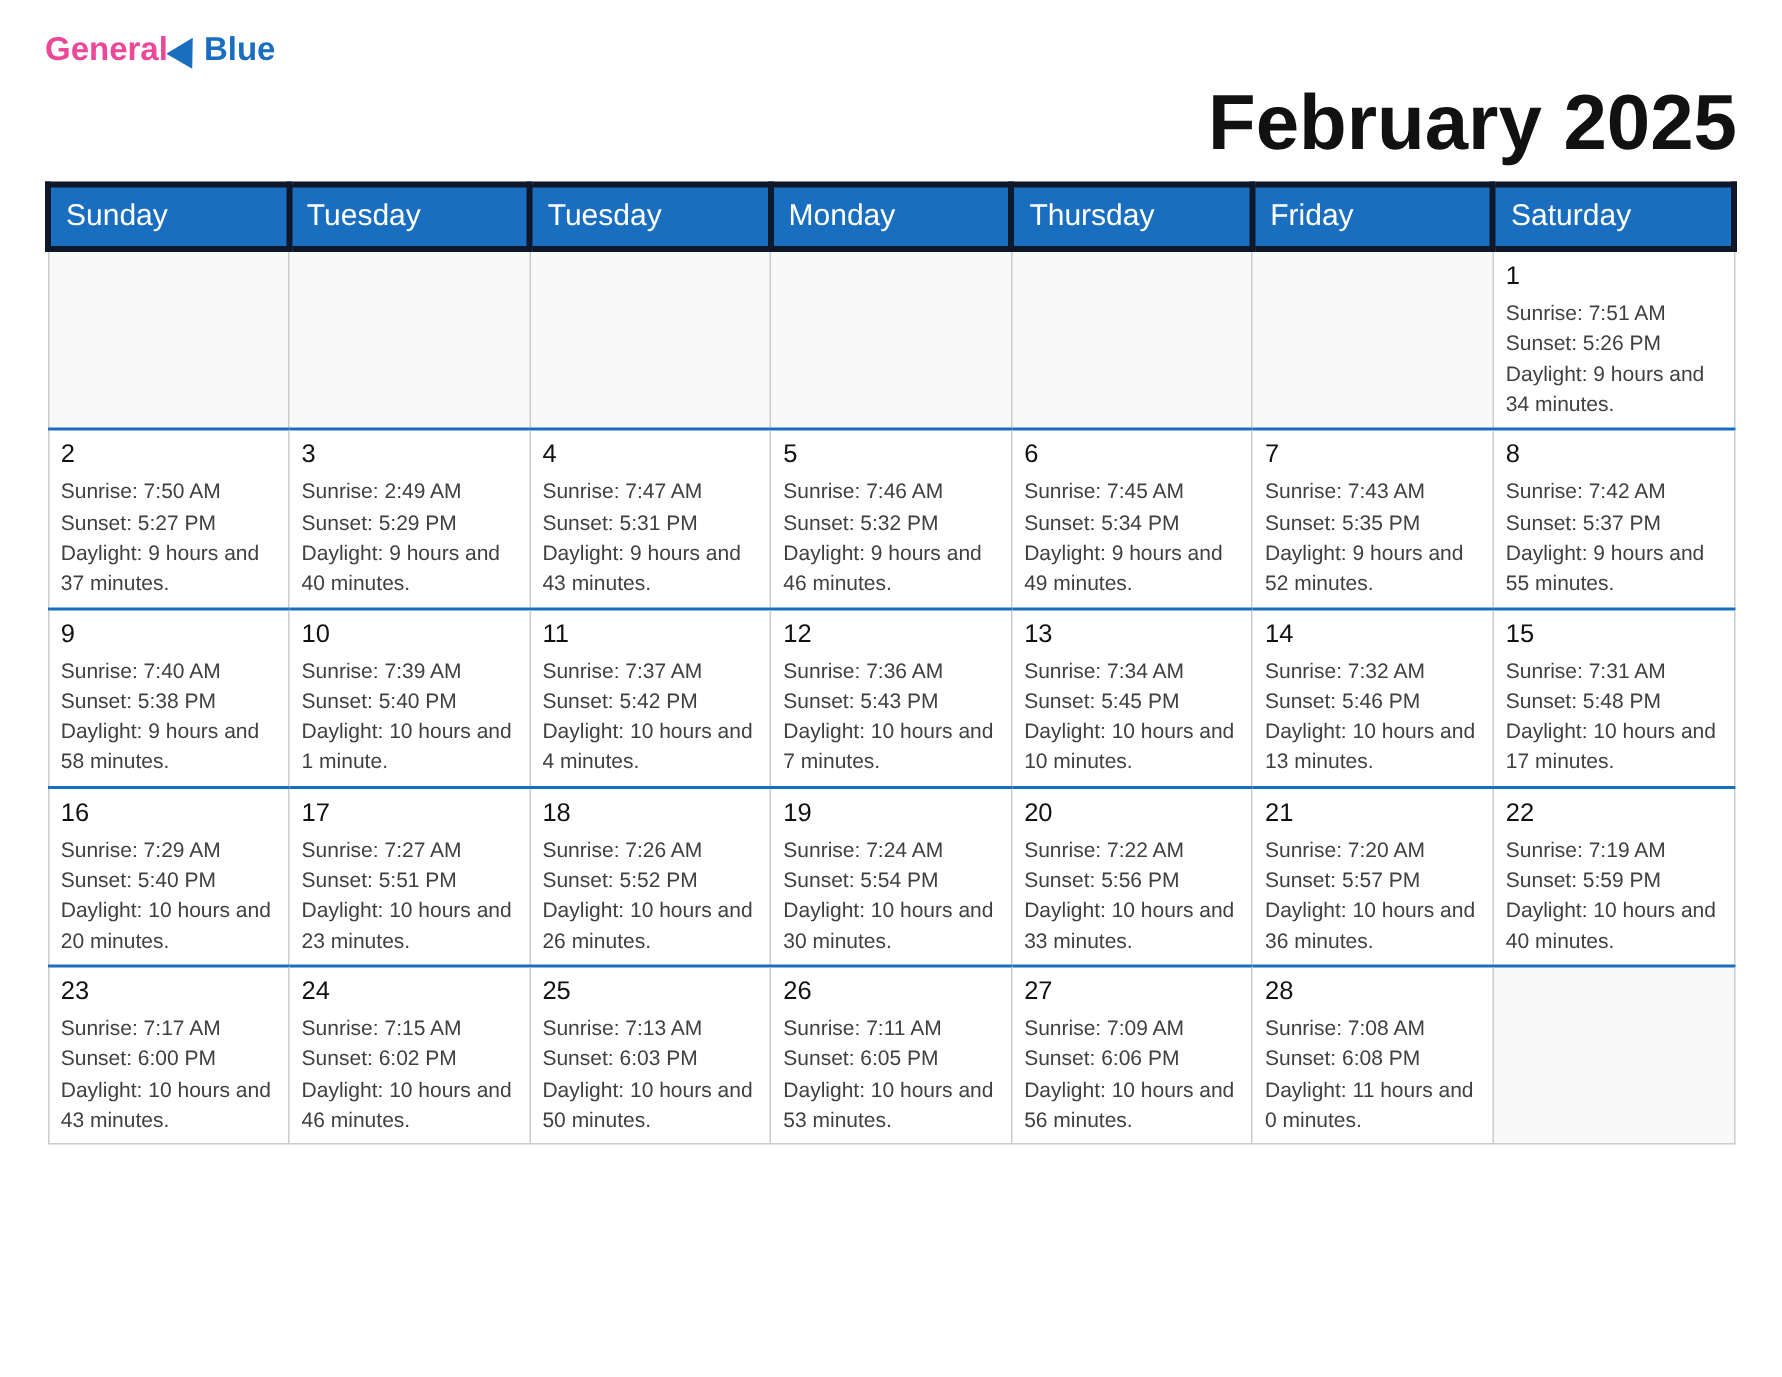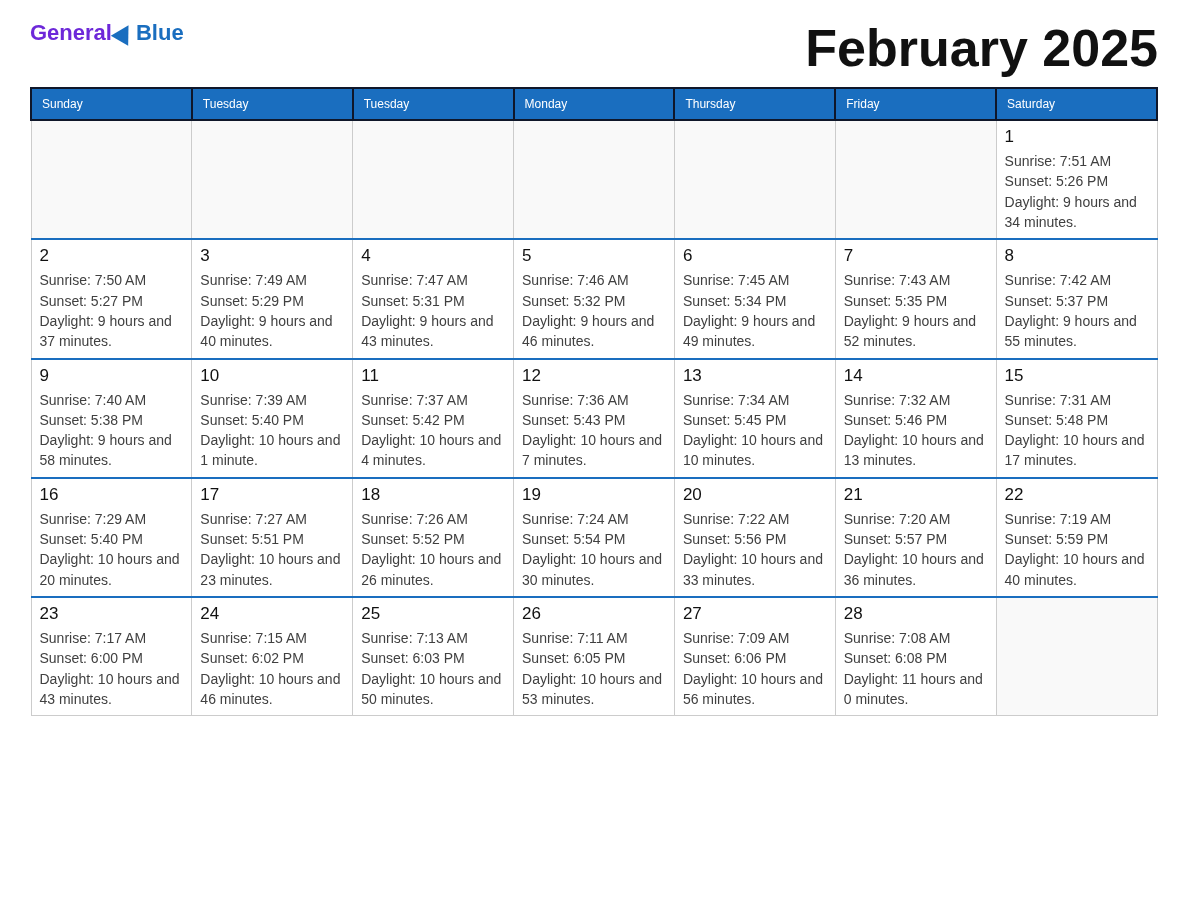--- a/index.html
+++ b/index.html
@@ -21,34 +21,35 @@
       flex-direction: column;
       align-items: flex-start;
     }
     .logo-text {
       display: flex;
       align-items: center;
       font-size: 22px;
       font-weight: bold;
       color: #333;
     }
-    .logo-general { color: #6d28d9; }
+    .logo-general { color: #ec4899; }
     .logo-blue { color: #1a6ebf; }
     .logo-triangle {
       width: 0;
       height: 0;
       border-left: 10px solid transparent;
       border-right: 10px solid transparent;
       border-bottom: 18px solid #1a6ebf;
       display: inline-block;
       margin: 0 2px;
       transform: rotate(30deg);
     }
     .title-area {
       text-align: right;
+      margin-top: 34px;
     }
     .month-title {
       font-size: 52px;
       font-weight: bold;
       color: #111;
       line-height: 1.1;
     }
     .location-title {
       font-size: 22px;
       color: #333;
@@ -57,23 +58,23 @@
     .calendar {
       width: 100%;
       border-collapse: collapse;
       margin-top: 10px;
     }
     .calendar th {
       background-color: #1a6ebf;
       color: #fff;
       text-align: left;
       padding: 8px 10px;
-      font-size: 12px;
+      font-size: 20px;
       font-weight: normal;
-      border: 2px solid #0f172a;
+      border: 4px solid #0f172a;
     }
     .calendar td {
       border: 1px solid #ccc;
       vertical-align: top;
       padding: 6px 8px;
       width: 14.28%;
       min-height: 110px;
       height: 110px;
     }
     .day-number {
@@ -143,21 +144,21 @@
       <tr class="week-row">
         <td>
           <div class="day-number">2</div>
           <div class="day-info">Sunrise: 7:50 AM
 Sunset: 5:27 PM
 Daylight: 9 hours
 and 37 minutes.</div>
         </td>
         <td>
           <div class="day-number">3</div>
-          <div class="day-info">Sunrise: 7:49 AM
+          <div class="day-info">Sunrise: 2:49 AM
 Sunset: 5:29 PM
 Daylight: 9 hours
 and 40 minutes.</div>
         </td>
         <td>
           <div class="day-number">4</div>
           <div class="day-info">Sunrise: 7:47 AM
 Sunset: 5:31 PM
 Daylight: 9 hours
 and 43 minutes.</div>

